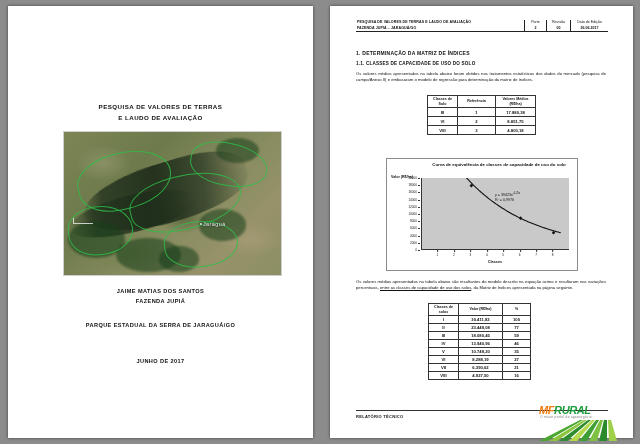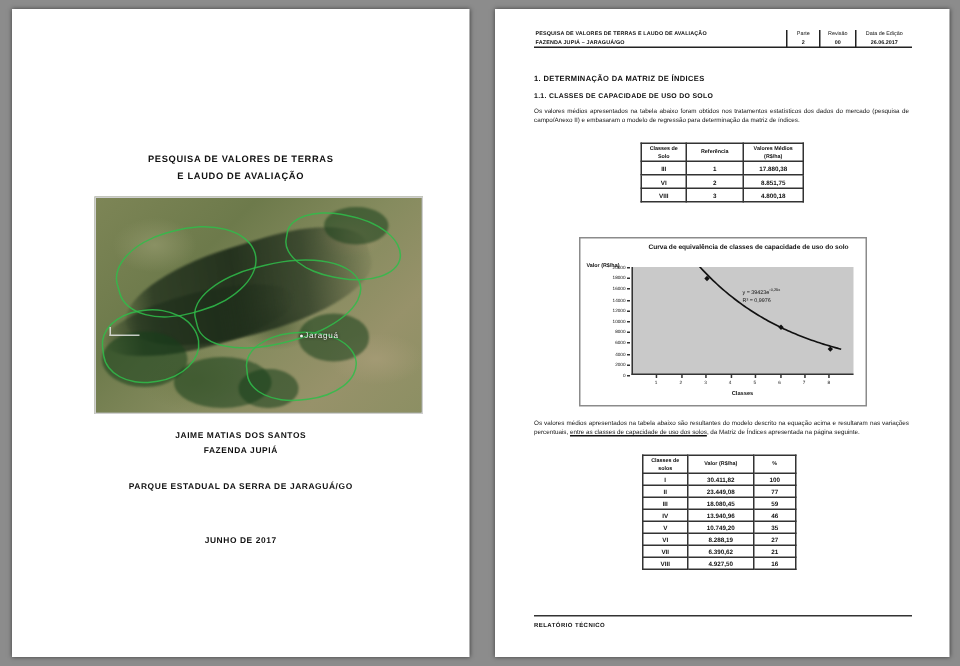--- a/index.html
+++ b/index.html
@@ -460,17 +460,31 @@
                 <td>4.927,50</td>
                 <td>16</td>
               </tr>
             </tbody>
         </table>
       </div>
 
       <div class="footer-rule"></div>
       <div class="footer-text">RELATÓRIO TÉCNICO</div>
 
+      <div class="logo">
+        <div class="logo-word"><span class="logo-mf">MF</span><span class="logo-rural">RURAL</span></div>
+        <div class="logo-sub">O maior portal do agronegócio</div>
+        <svg class="logo-fan" viewBox="0 0 86 24">
+          <path d="M2 23 L43 2 L46 2 L10 23 Z" fill="#4aa832"></path>
+          <path d="M12 23 L47 2 L50 2 L20 23 Z" fill="#8cc63f"></path>
+          <path d="M22 23 L51 2 L54 2 L30 23 Z" fill="#2e8b2e"></path>
+          <path d="M32 23 L55 2 L58 2 L40 23 Z" fill="#b5d94c"></path>
+          <path d="M42 23 L59 2 L62 2 L50 23 Z" fill="#3f9e35"></path>
+          <path d="M52 23 L63 2 L66 2 L60 23 Z" fill="#7ec143"></path>
+          <path d="M62 23 L67 2 L70 2 L70 23 Z" fill="#2b8a2b"></path>
+          <path d="M72 23 L71 2 L74 2 L80 23 Z" fill="#9fd04a"></path>
+        </svg>
+      </div>
 
     </div>
   </div>
 
 </div>
 
 </body></html>

